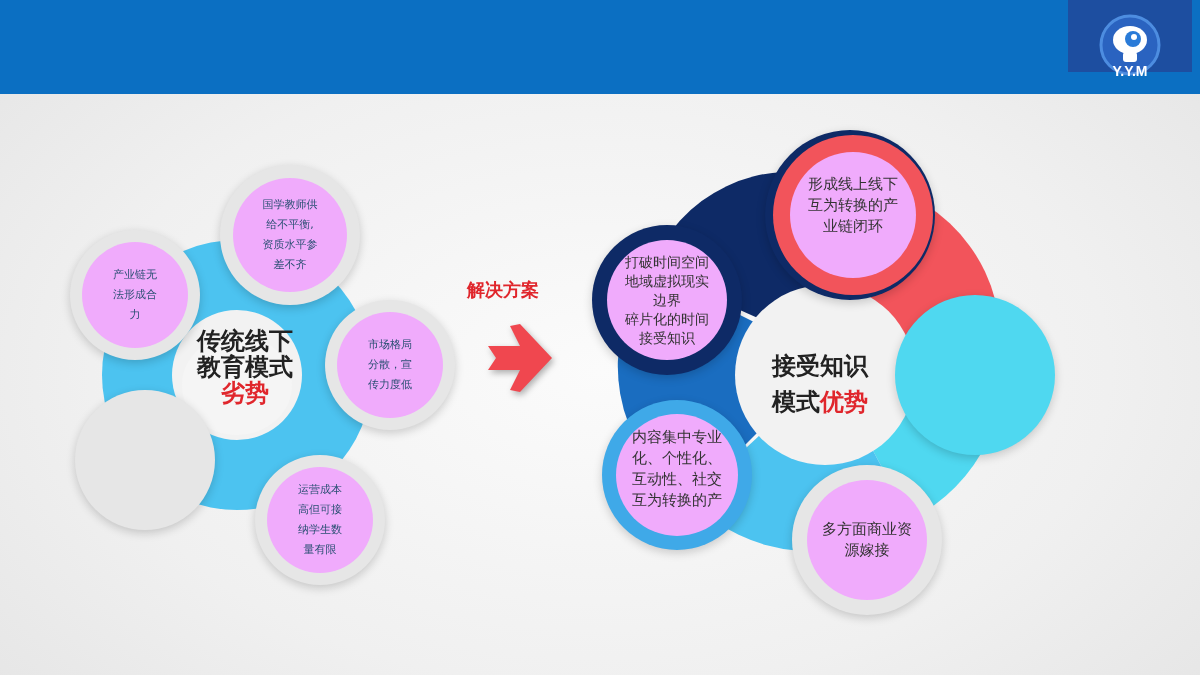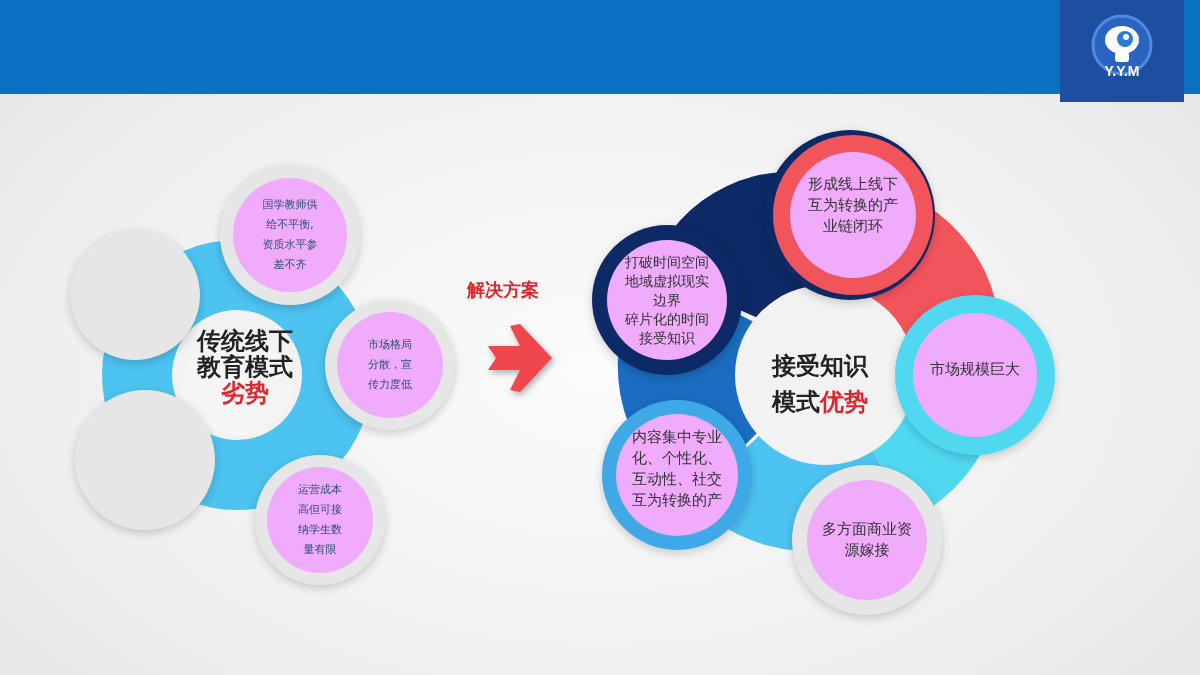--- a/index.html
+++ b/index.html
@@ -1,19 +1,19 @@
 <!DOCTYPE html>
 <html><head>
 <meta charset="utf-8">
 <style>
 *{margin:0;padding:0;box-sizing:border-box;}
 body{width:1200px;height:675px;overflow:hidden;font-family:"DejaVu Sans","Liberation Sans",sans-serif;
  background:radial-gradient(ellipse at 50% 55%,#fbfbfb 0%,#f0f0f0 60%,#e4e4e4 100%);position:relative;}
 .header{position:absolute;left:0;top:0;width:1200px;height:94px;background:#0b6fc2;}
-.logo{position:absolute;right:16px;top:0;width:124px;height:102px;background:#1d4ea0;}
+.logo{position:absolute;right:8px;top:0;width:124px;height:72px;background:#1d4ea0;}
 .abs{position:absolute;}
 .circ{position:absolute;border-radius:50%;background:#f0abfc;display:flex;align-items:center;justify-content:center;text-align:center;}
 .ctext{font-size:11px;line-height:20px;color:#2a4f73;}
 .rtext{font-size:15px;line-height:21px;color:#333;}
 .shadowdisc{position:absolute;border-radius:50%;background:#e6e6e6;box-shadow:0 3px 10px rgba(0,0,0,0.18);}
 .center-title{position:absolute;text-align:center;font-weight:bold;color:#222;}
 .red{color:#e0262c;}
 </style>
 </head>
 <body>
@@ -64,20 +64,27 @@
       <div>运营成本</div>
       <div>高但可接</div>
       <div>纳学生数</div>
       <div>量有限</div>
     </div>
   </div>
 
   <div class="shadowdisc" style="left:15px;top:230px;width:140px;height:140px;"></div>
 
   <div class="shadowdisc" style="left:10px;top:70px;width:130px;height:130px;"></div>
+  <div class="circ" style="left:22px;top:82px;width:106px;height:106px;">
+    <div class="ctext">
+      <div>产业链无</div>
+      <div>法形成合</div>
+      <div>力</div>
+    </div>
+  </div>
 
   <div class="center-title" style="left:135px;top:168px;width:100px;font-size:24px;line-height:26px;">
     <div>传统线下</div>
     <div>教育模式</div>
     <div class="red">劣势</div>
   </div>
 </div>
 
 <div class="abs" style="left:467px;top:278px;font-size:18px;font-weight:bold;color:#e0262c;">解决方案</div>
 <svg class="abs" style="left:484px;top:318px;filter:drop-shadow(2px 3px 3px rgba(0,0,0,0.3));" width="80" height="80" viewBox="0 0 80 80">
@@ -98,23 +105,20 @@
   <div class="shadowdisc" style="left:193px;top:5px;width:160px;height:160px;background:#f2545b;box-shadow:none;"></div>
   <div class="circ" style="left:210px;top:22px;width:126px;height:126px;">
     <div class="rtext" style="margin-top:-20px;">
       <div>形成线上线下</div>
       <div>互为转换的产</div>
       <div>业链闭环</div>
     </div>
   </div>
 
   <div class="shadowdisc" style="left:315px;top:165px;width:160px;height:160px;background:#4fd8f0;"></div>
-  <div class="circ" style="left:333px;top:183px;width:124px;height:124px;">
-    <div class="rtext" style="margin-top:-12px;">市场规模巨大</div>
-  </div>
 
   <div class="shadowdisc" style="left:212px;top:335px;width:150px;height:150px;"></div>
   <div class="circ" style="left:227px;top:350px;width:120px;height:120px;">
     <div class="rtext">
       <div>多方面商业资</div>
       <div>源嫁接</div>
     </div>
   </div>
 
   <div class="shadowdisc" style="left:22px;top:270px;width:150px;height:150px;background:#3fa9e8;"></div>

